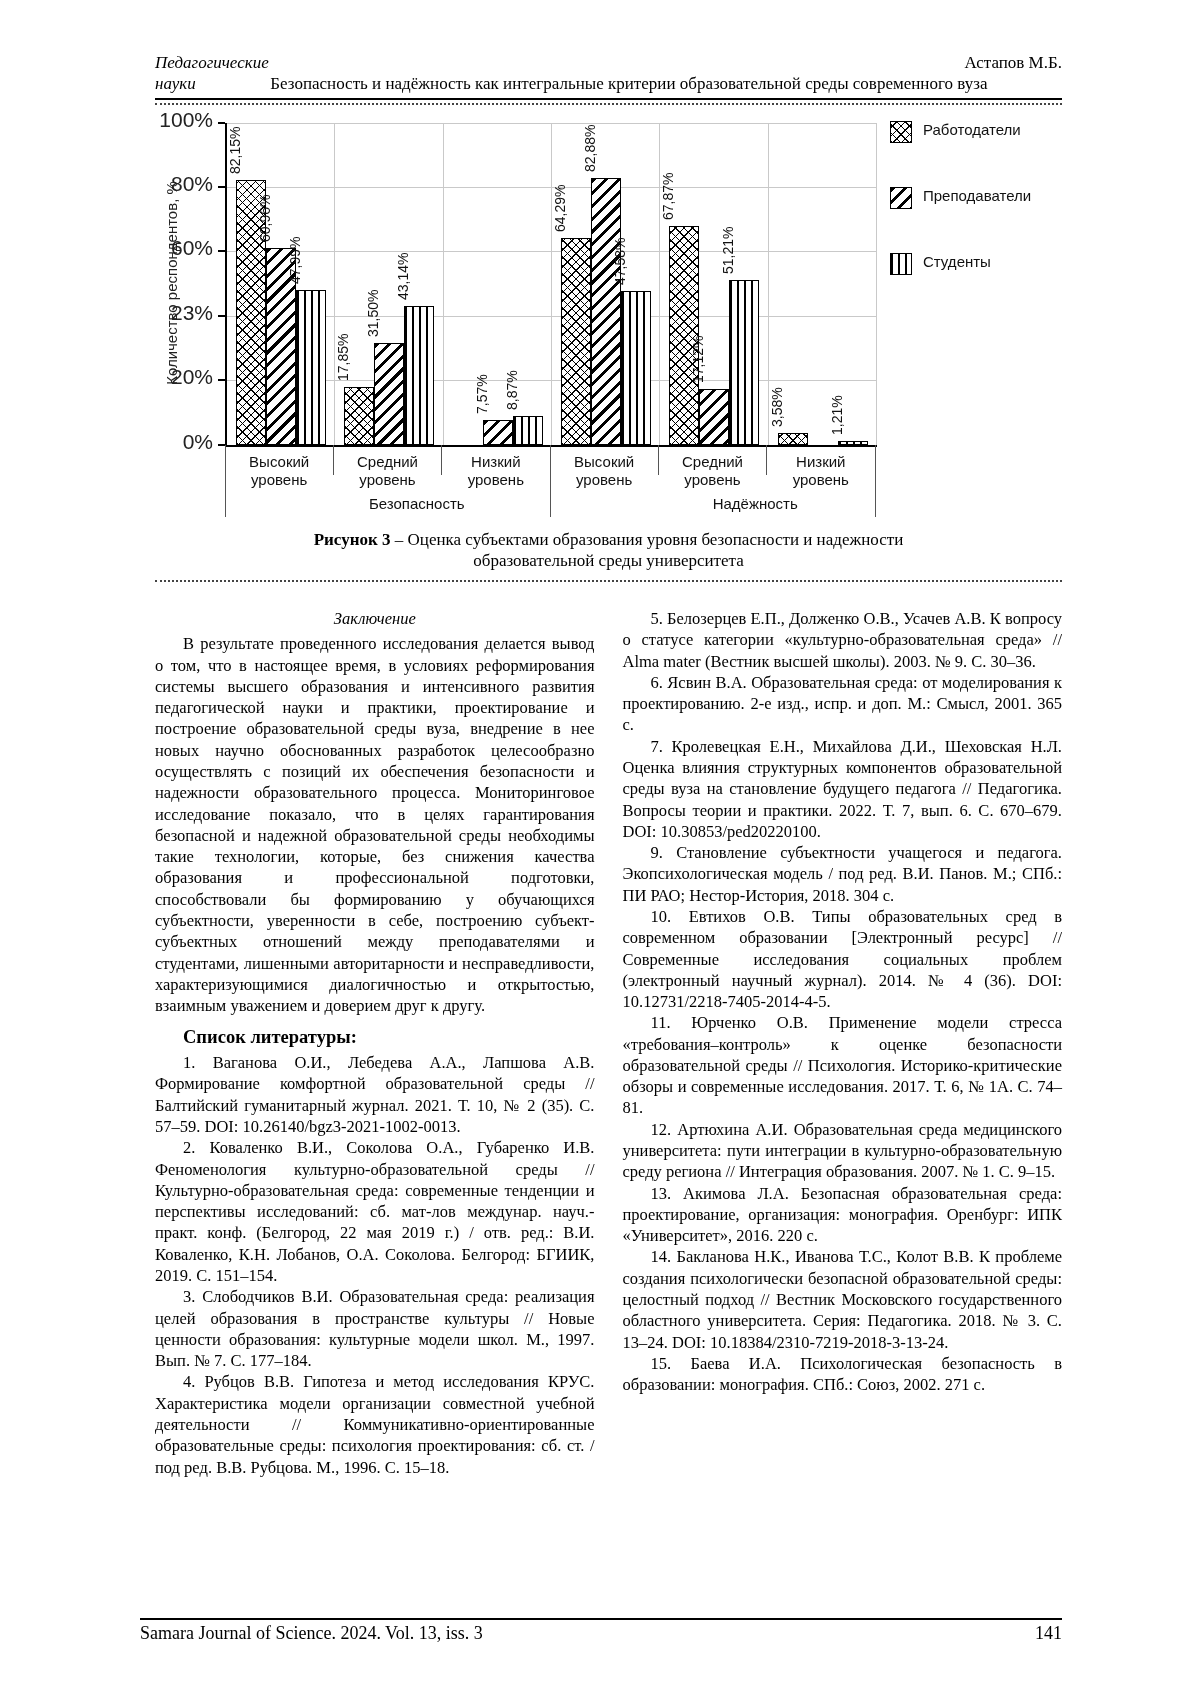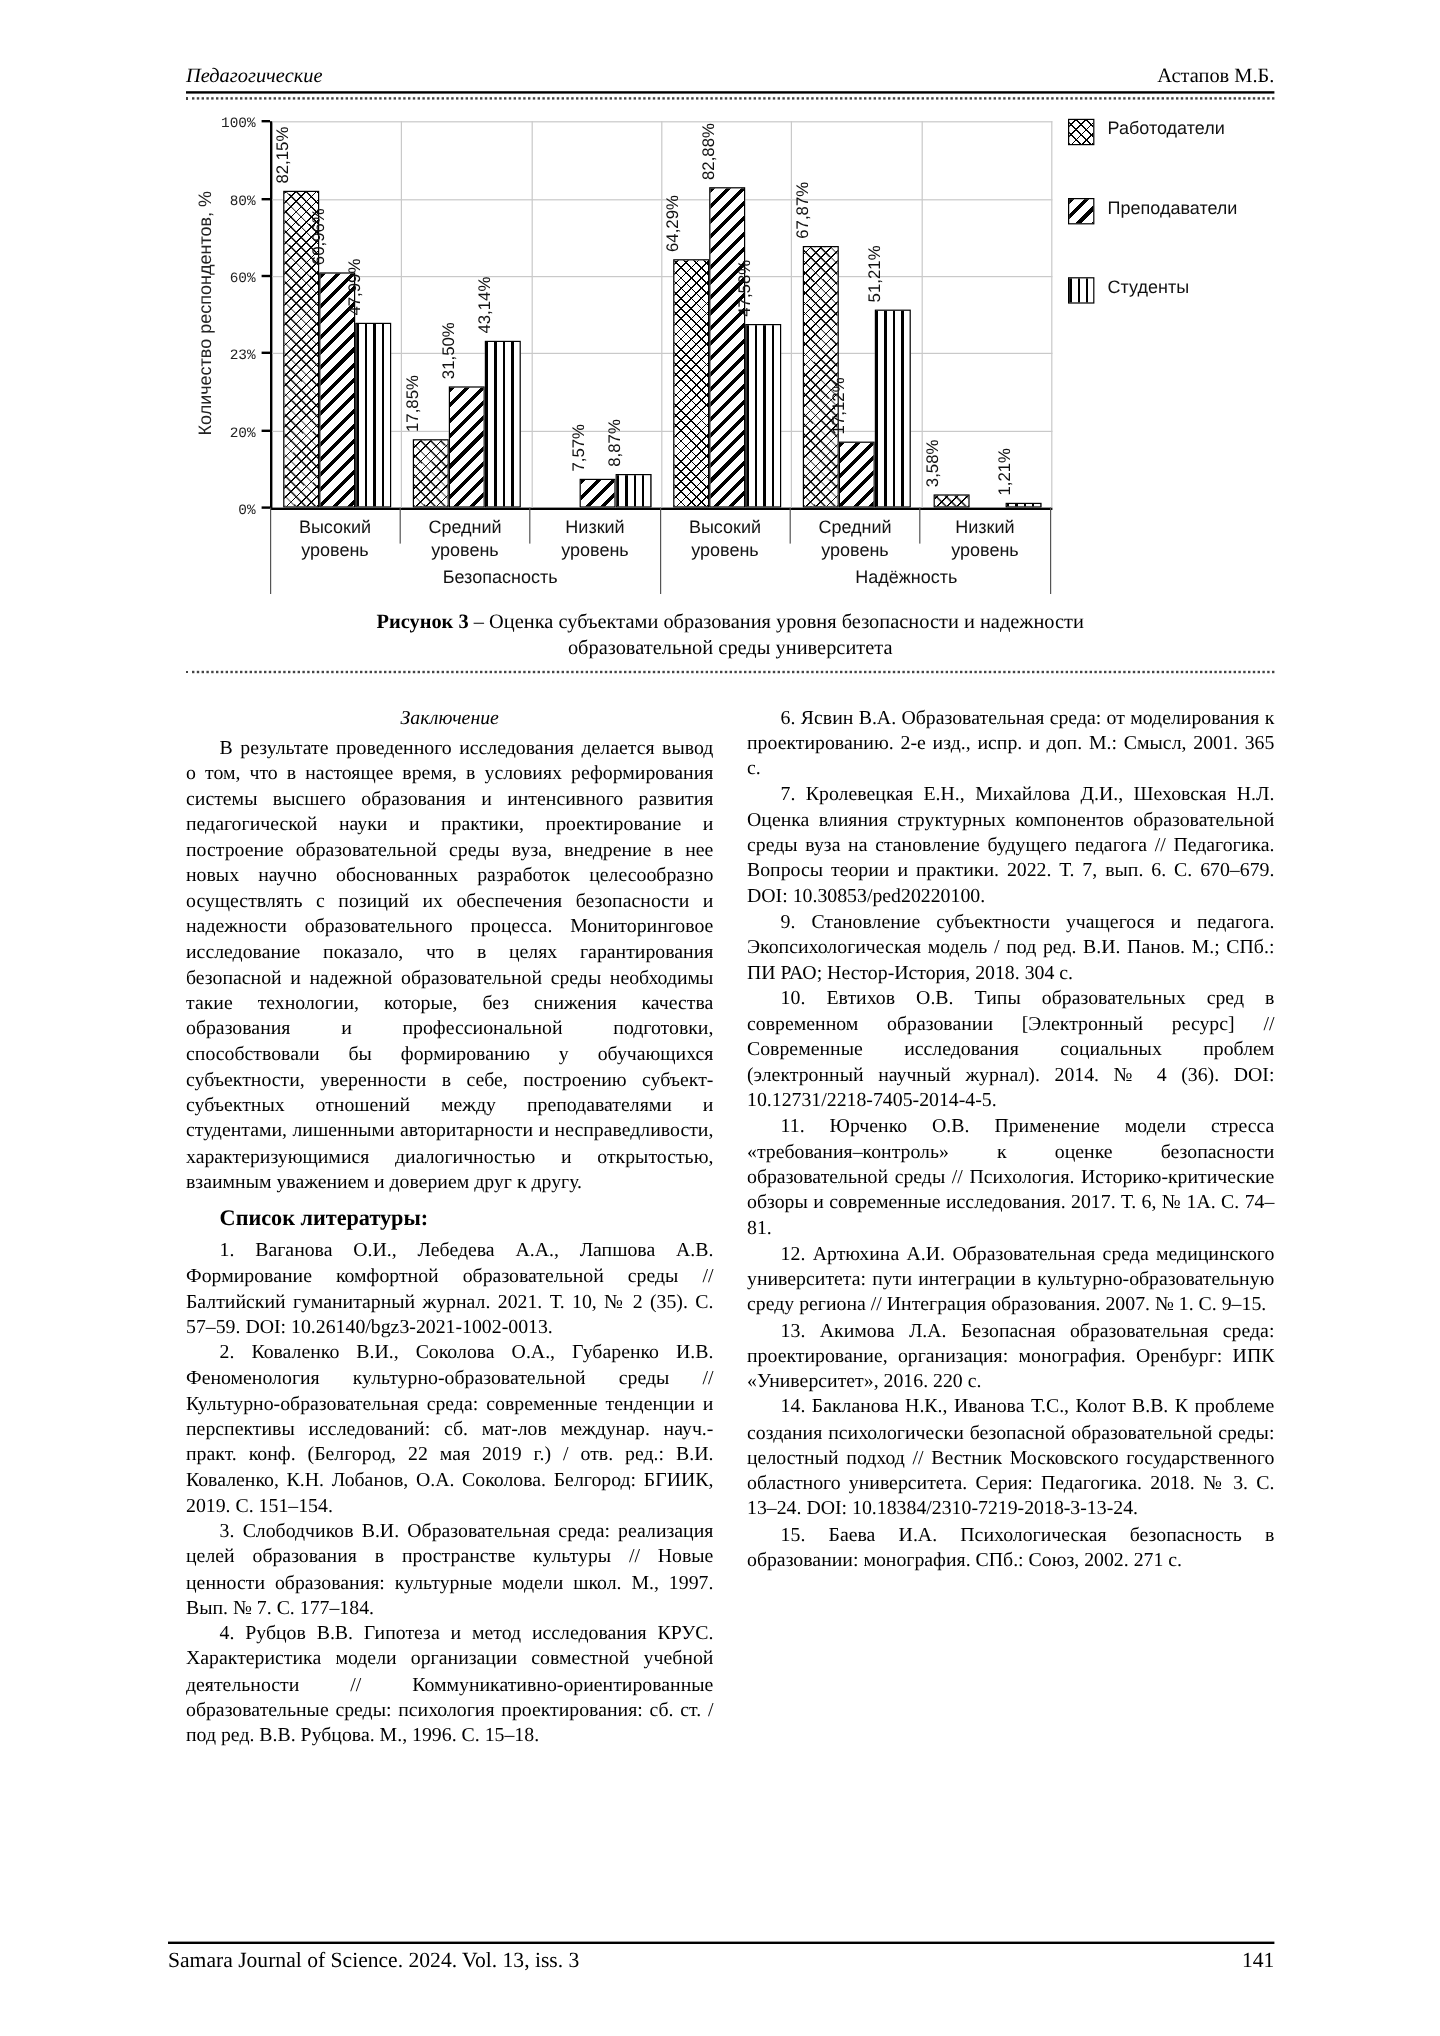--- a/index.html
+++ b/index.html
@@ -13,21 +13,21 @@
   .hdr-left{font-style:italic;white-space:nowrap;}
   .hdr-title{flex:1;text-align:center;padding:0 12px;}
   .dotted{border-top:2px dotted #444;margin-top:3px;height:0;}
 
   
   .chartbox{position:relative;height:410px;margin-top:10px;
             font-family:"Liberation Sans", sans-serif;}
   .ylab{position:absolute;left:-132px;top:158px;width:300px;height:20px;text-align:center;
         transform:rotate(-90deg);font-size:15px;color:#222;}
   .yaxis{position:absolute;left:8px;top:8px;width:62px;height:322px;}
-  .ytick{position:absolute;right:12px;font-size:12px;color:#222;white-space:nowrap;font-family:Liberation Mono, monospace;}
+  .ytick{position:absolute;right:12px;font-size:21px;color:#222;white-space:nowrap;}
   .ymark{position:absolute;right:0;width:7px;height:2px;background:#000;}
   .plot{position:absolute;left:70px;top:8px;width:650px;height:322px;
         border-left:2px solid #000;border-bottom:2px solid #000;}
   .gridline{position:absolute;left:0;right:0;height:1px;background:#c9c9c9;z-index:1;}
   .vsep{position:absolute;top:0;bottom:0;width:1px;background:#c9c9c9;z-index:1;}
   .groups{position:absolute;left:0;right:0;top:0;bottom:0;display:flex;z-index:2;}
   .gcell{flex:1;display:flex;align-items:flex-end;justify-content:center;position:relative;}
   .slot{position:relative;width:30px;height:100%;display:flex;align-items:flex-end;justify-content:center;}
   .bar{width:100%;border:1px solid #000;box-sizing:border-box;background-color:#fff;}
   .bar-label{position:absolute;left:calc(50% - 8px);transform-origin:0 100%;
@@ -71,20 +71,24 @@
 <body>
 
 <div class="page">
   <div class="content">
 
     <div class="hdr">
       <div class="hdr-row">
         <div class="hdr-left">Педагогические</div>
         <div>Астапов М.Б.</div>
       </div>
+      <div class="hdr-row">
+        <div class="hdr-left">науки</div>
+        <div class="hdr-title">Безопасность и надёжность как интегральные критерии образовательной среды современного вуза</div>
+      </div>
     </div>
     <div class="dotted"></div>
 
     <div class="chartbox">
       <div class="ylab">Количество респондентов, %</div>
       <div class="yaxis" id="y-axis">
           <div class="ytick" style="bottom: calc(0% - 9px);">0%</div>
           <div class="ymark" style="bottom: calc(0% - 1px);"></div>
           <div class="ytick" style="bottom: calc(20% - 9px);">20%</div>
           <div class="ymark" style="bottom: calc(20% - 1px);"></div>
@@ -240,20 +244,21 @@
         <div class="refs-head">Список литературы:</div>
         <div id="refs-left">
             <div class="ref-item">1. Ваганова О.И., Лебедева А.А., Лапшова А.В. Формирование комфортной образовательной среды // Балтийский гуманитарный журнал. 2021. Т. 10, № 2 (35). С. 57–59. DOI: 10.26140/bgz3-2021-1002-0013.</div>
             <div class="ref-item">2. Коваленко В.И., Соколова О.А., Губаренко И.В. Феноменология культурно-образовательной среды // Культурно-образовательная среда: современные тенденции и перспективы исследований: сб. мат-лов междунар. науч.-практ. конф. (Белгород, 22 мая 2019 г.) / отв. ред.: В.И. Коваленко, К.Н. Лобанов, О.А. Соколова. Белгород: БГИИК, 2019. С. 151–154.</div>
             <div class="ref-item">3. Слободчиков В.И. Образовательная среда: реализация целей образования в пространстве культуры // Новые ценности образования: культурные модели школ. М., 1997. Вып. № 7. С. 177–184.</div>
             <div class="ref-item">4. Рубцов В.В. Гипотеза и метод исследования КРУС. Характеристика модели организации совместной учебной деятельности // Коммуникативно-ориентированные образовательные среды: психология проектирования: сб. ст. / под ред. В.В. Рубцова. М., 1996. С. 15–18.</div>
           </div>
       </div>
       <div class="col">
         <div id="refs-right">
+            <div class="ref-item">5. Белозерцев Е.П., Долженко О.В., Усачев А.В. К вопросу о статусе категории «культурно-образовательная среда» // Alma mater (Вестник высшей школы). 2003. № 9. С. 30–36.</div>
             <div class="ref-item">6. Ясвин В.А. Образовательная среда: от моделирования к проектированию. 2-е изд., испр. и доп. М.: Смысл, 2001. 365 с.</div>
             <div class="ref-item">7. Кролевецкая Е.Н., Михайлова Д.И., Шеховская Н.Л. Оценка влияния структурных компонентов образовательной среды вуза на становление будущего педагога // Педагогика. Вопросы теории и практики. 2022. Т. 7, вып. 6. С. 670–679. DOI: 10.30853/ped20220100.</div>
             <div class="ref-item">9. Становление субъектности учащегося и педагога. Экопсихологическая модель / под ред. В.И. Панов. М.; СПб.: ПИ РАО; Нестор-История, 2018. 304 с.</div>
             <div class="ref-item">10. Евтихов О.В. Типы образовательных сред в современном образовании [Электронный ресурс] // Современные исследования социальных проблем (электронный научный журнал). 2014. № 4 (36). DOI: 10.12731/2218-7405-2014-4-5.</div>
             <div class="ref-item">11. Юрченко О.В. Применение модели стресса «требования–контроль» к оценке безопасности образовательной среды // Психология. Историко-критические обзоры и современные исследования. 2017. Т. 6, № 1А. С. 74–81.</div>
             <div class="ref-item">12. Артюхина А.И. Образовательная среда медицинского университета: пути интеграции в культурно-образовательную среду региона // Интеграция образования. 2007. № 1. С. 9–15.</div>
             <div class="ref-item">13. Акимова Л.А. Безопасная образовательная среда: проектирование, организация: монография. Оренбург: ИПК «Университет», 2016. 220 с.</div>
             <div class="ref-item">14. Бакланова Н.К., Иванова Т.С., Колот В.В. К проблеме создания психологически безопасной образовательной среды: целостный подход // Вестник Московского государственного областного университета. Серия: Педагогика. 2018. № 3. С. 13–24. DOI: 10.18384/2310-7219-2018-3-13-24.</div>
             <div class="ref-item">15. Баева И.А. Психологическая безопасность в образовании: монография. СПб.: Союз, 2002. 271 с.</div>
           </div>

